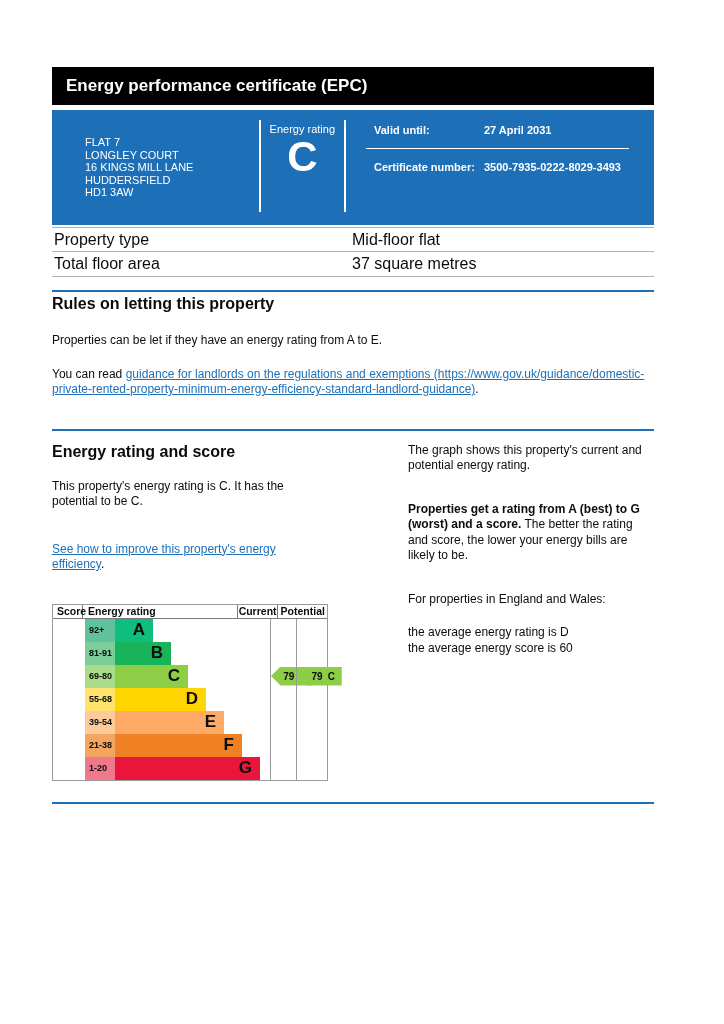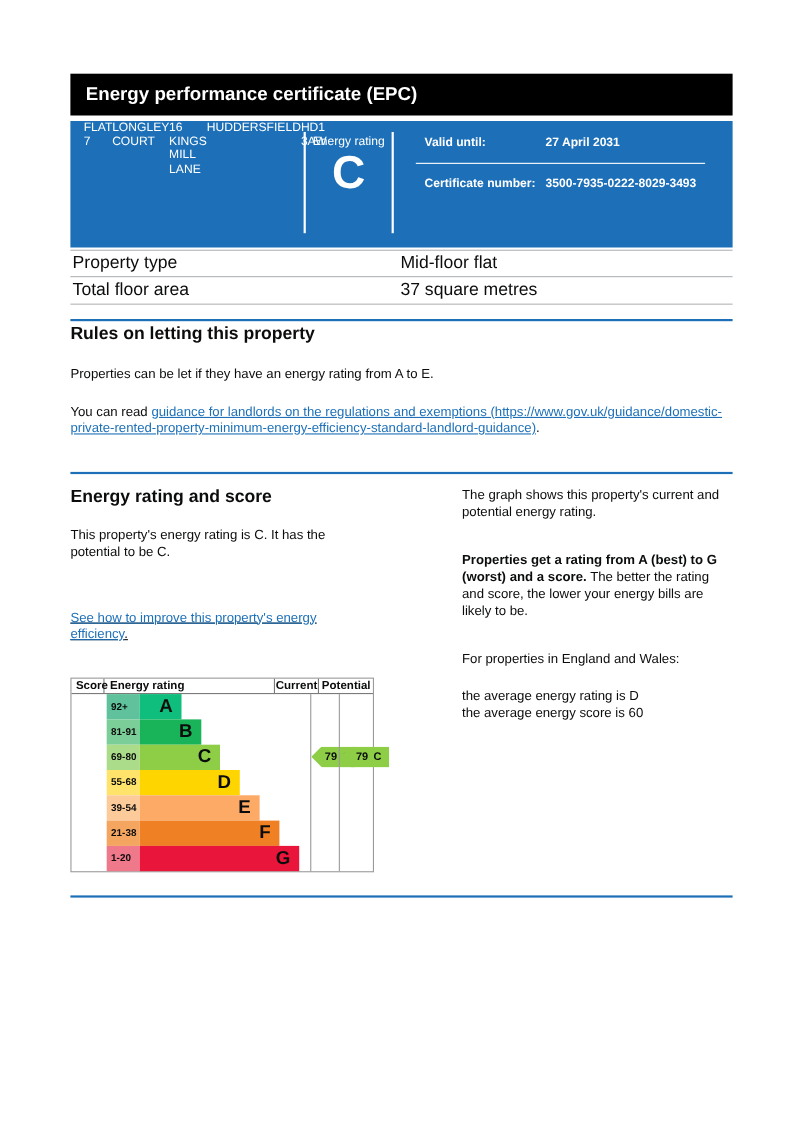--- a/index.html
+++ b/index.html
@@ -1,26 +1,26 @@
 <!DOCTYPE html>
 <html><head>
 <meta charset="utf-8">
 <style>
   * { margin:0; padding:0; box-sizing:border-box; }
   body { background:#ffffff; font-family:"Liberation Sans", sans-serif; color:#0b0c0c; }
   .page { position:relative; width:724px; height:1024px; background:#ffffff; overflow:hidden; }
-  .content { position:absolute; left:64px; top:67px; width:602px; }
+  .content { position:absolute; left:52px; top:67px; width:602px; }
 
   
   .black-bar { background:#000000; color:#ffffff; height:38px; display:flex; align-items:center; padding-left:14px; }
   .black-bar h1 { font-size:17px; font-weight:bold; }
 
   
   .summary-box { margin-top:5px; height:115px; background:#1d70b8; color:#ffffff; display:flex; }
-  .address-cell { width:212px; display:flex; flex-direction:row; justify-content:center; padding-left:33px; font-size:11px; line-height:12.5px; }
+  .address-cell { width:212px; display:flex; flex-direction:column; justify-content:center; padding-left:33px; font-size:11px; line-height:12.5px; }
   .v-sep { width:2px; background:#ffffff; margin:10px 0 13px 0; }
   .rating-cell { width:86px; display:flex; flex-direction:column; align-items:center; padding-top:13px; }
   .rating-cell .rating-label { font-size:11px; }
   .rating-cell .rating-big { font-size:42px; font-weight:bold; line-height:44px; }
   .validity-cell { flex:1; padding:14px 25px 0 28px; font-size:11px; line-height:13px; }
   .v-row { display:flex; }
   .v-label { width:110px; font-weight:bold; flex-shrink:0; }
   .v-value { font-weight:bold; width:145px; }
   .white-hr { border:none; border-top:1px solid #ffffff; margin:11px 0 12px -8px; }
 
@@ -41,21 +41,21 @@
   p { font-size:12px; line-height:15.5px; }
   .rules-p1 { margin-top:20px; }
   .rules-p2 { margin-top:18px; }
   a.doc-link { color:#1d70b8; text-decoration:underline; cursor:pointer; }
 
   
   .two-col { margin-top:12px; display:flex;gap:28px; }
   .col-left { width:276px; }
   .col-right { width:274px; margin-left:52px; }
   .col-left .intro-p { margin-top:18px; }
-  .col-left .improve-p { margin-top:44px;text-decoration:underline; }
+  .col-left .improve-p { margin-top:32px; }
   .col-right .graph-p { margin-top:0; }
   .col-right .bills-p { margin-top:28px; }
   .col-right .ew-p { margin-top:28px; }
   .col-right .avg-p { margin-top:18px; }
 
   
   .epc-chart { margin-top:31px; width:276px; border:1px solid #9a9a9a; }
   .chart-header { display:flex; height:14px; border-bottom:1px solid #7a7a7a; font-size:10.5px; font-weight:bold; align-items:center; }
   .h-score { width:30px; padding-left:4px; align-self:stretch; display:flex; align-items:center; border-right:1px solid #7a7a7a; }
   .h-rating { width:155px; padding-left:5px; }

